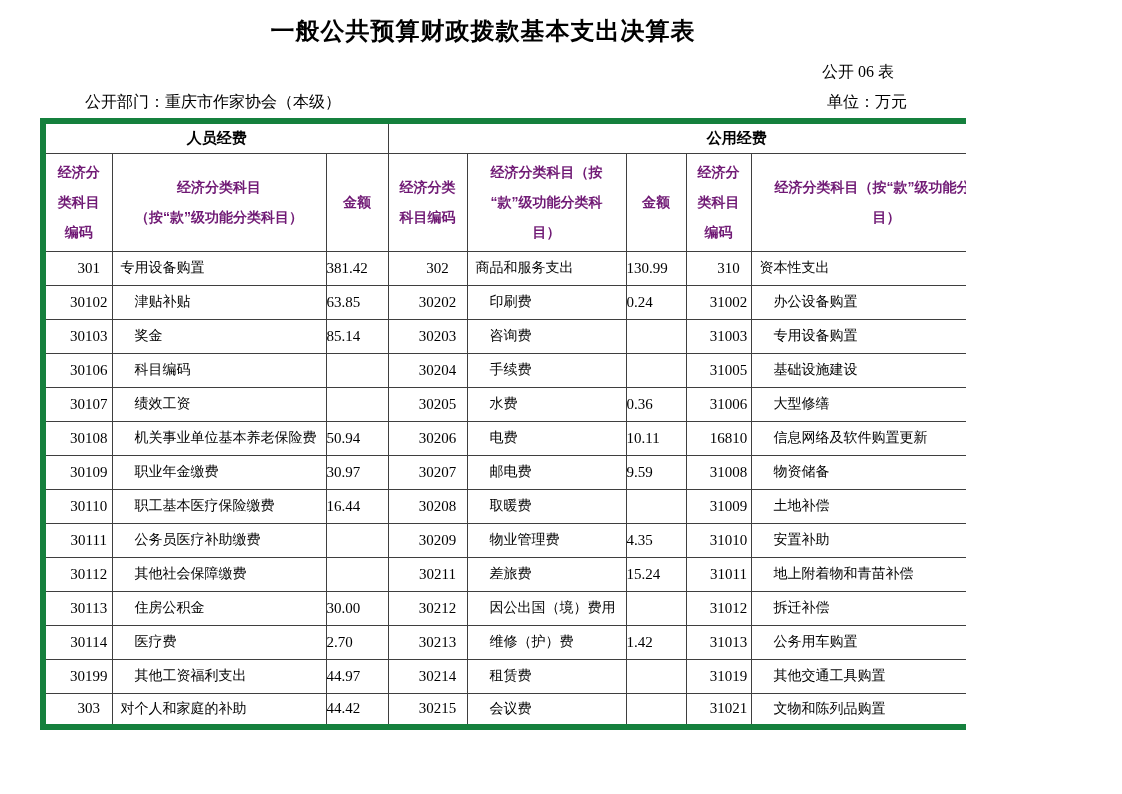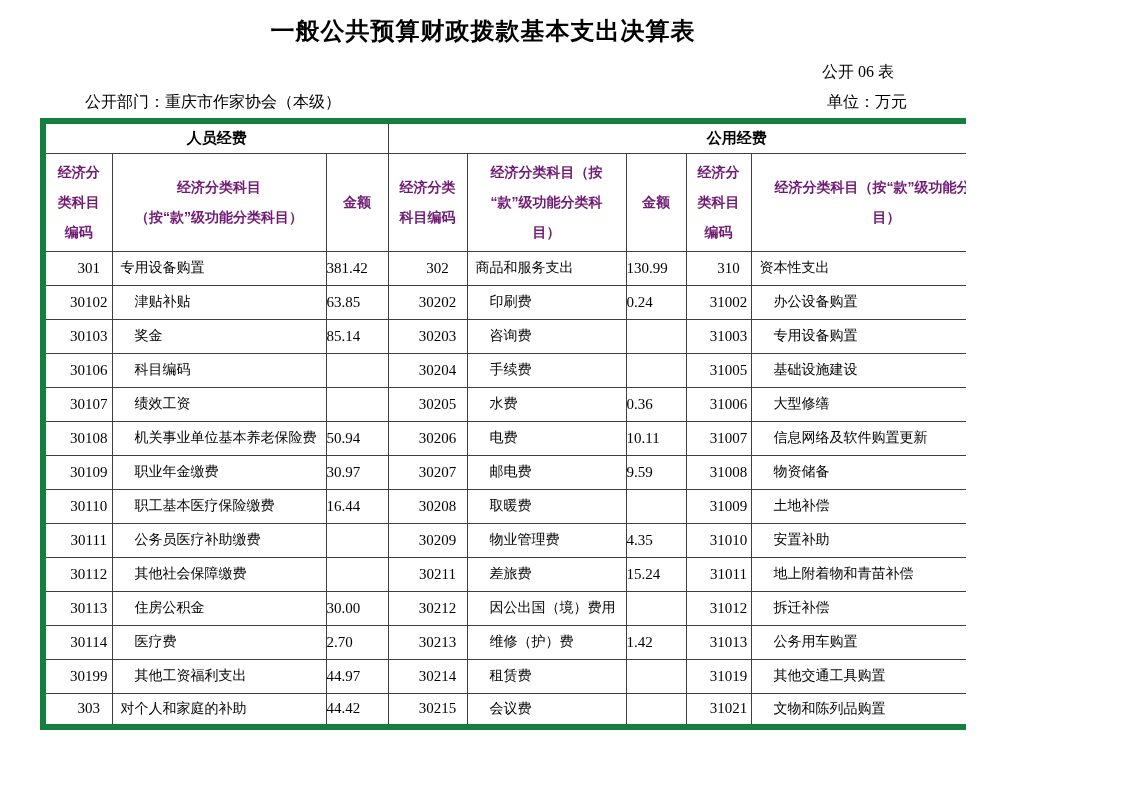--- a/index.html
+++ b/index.html
@@ -194,21 +194,21 @@
           <td class="cell-name sub">大型修缮</td>
           <td class="cell-amount"></td>
         </tr>
         <tr>
           <td class="cell-code">30108</td>
           <td class="cell-name sub">机关事业单位基本养老保险费</td>
           <td class="cell-amount">50.94</td>
           <td class="cell-code">30206</td>
           <td class="cell-name sub">电费</td>
           <td class="cell-amount">10.11</td>
-          <td class="cell-code">31007</td>
+          <td class="cell-code">16810</td>
           <td class="cell-name sub">信息网络及软件购置更新</td>
           <td class="cell-amount"></td>
         </tr>
         <tr>
           <td class="cell-code">30109</td>
           <td class="cell-name sub">职业年金缴费</td>
           <td class="cell-amount">30.97</td>
           <td class="cell-code">30207</td>
           <td class="cell-name sub">邮电费</td>
           <td class="cell-amount">9.59</td>

